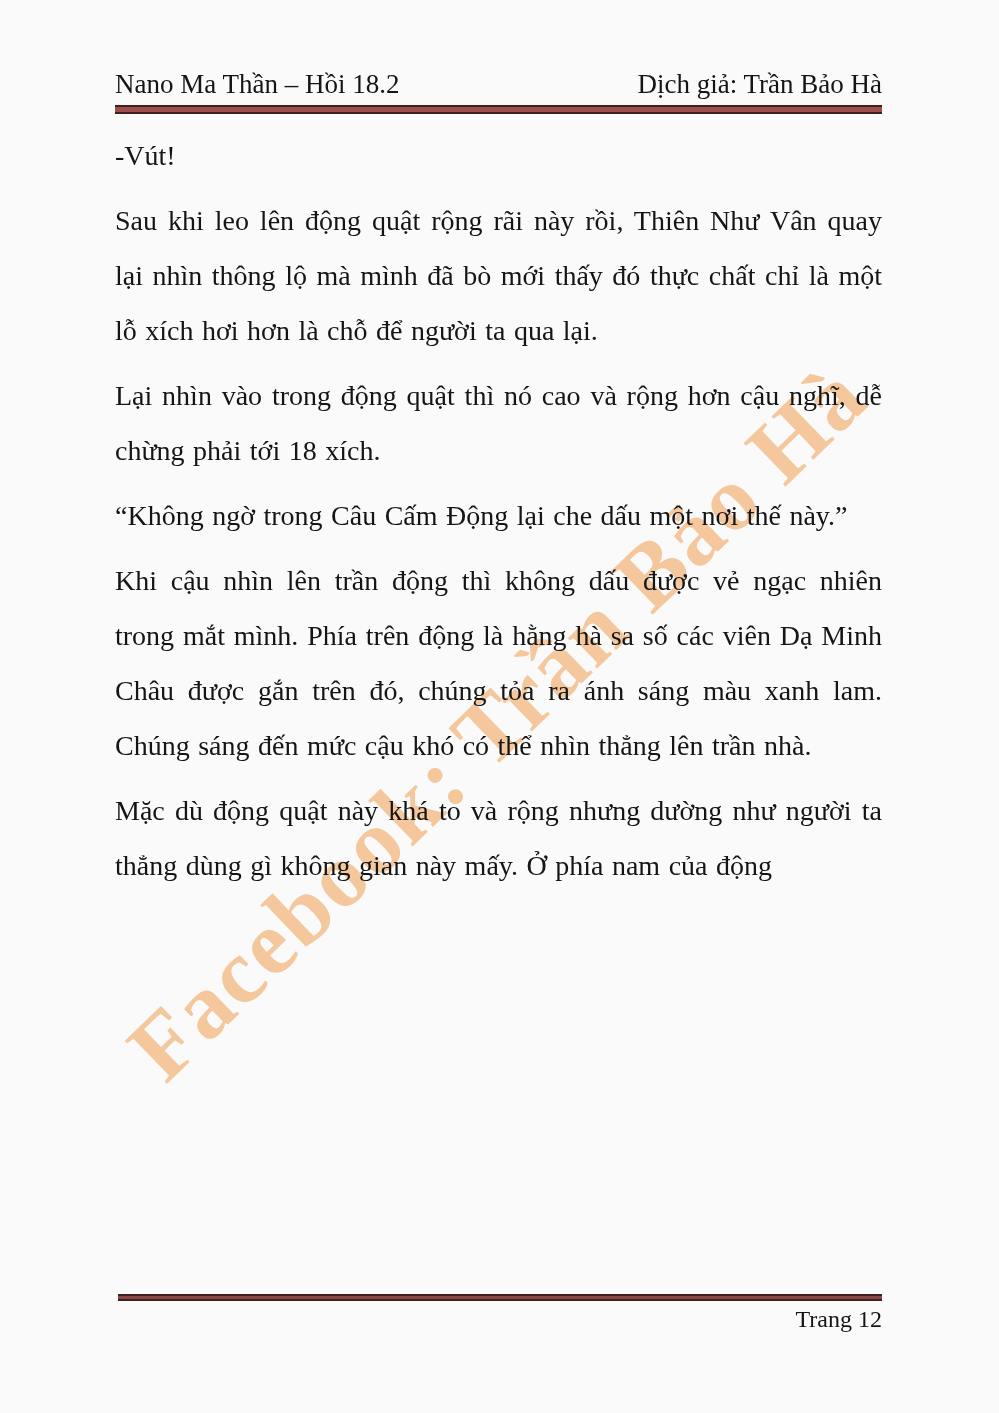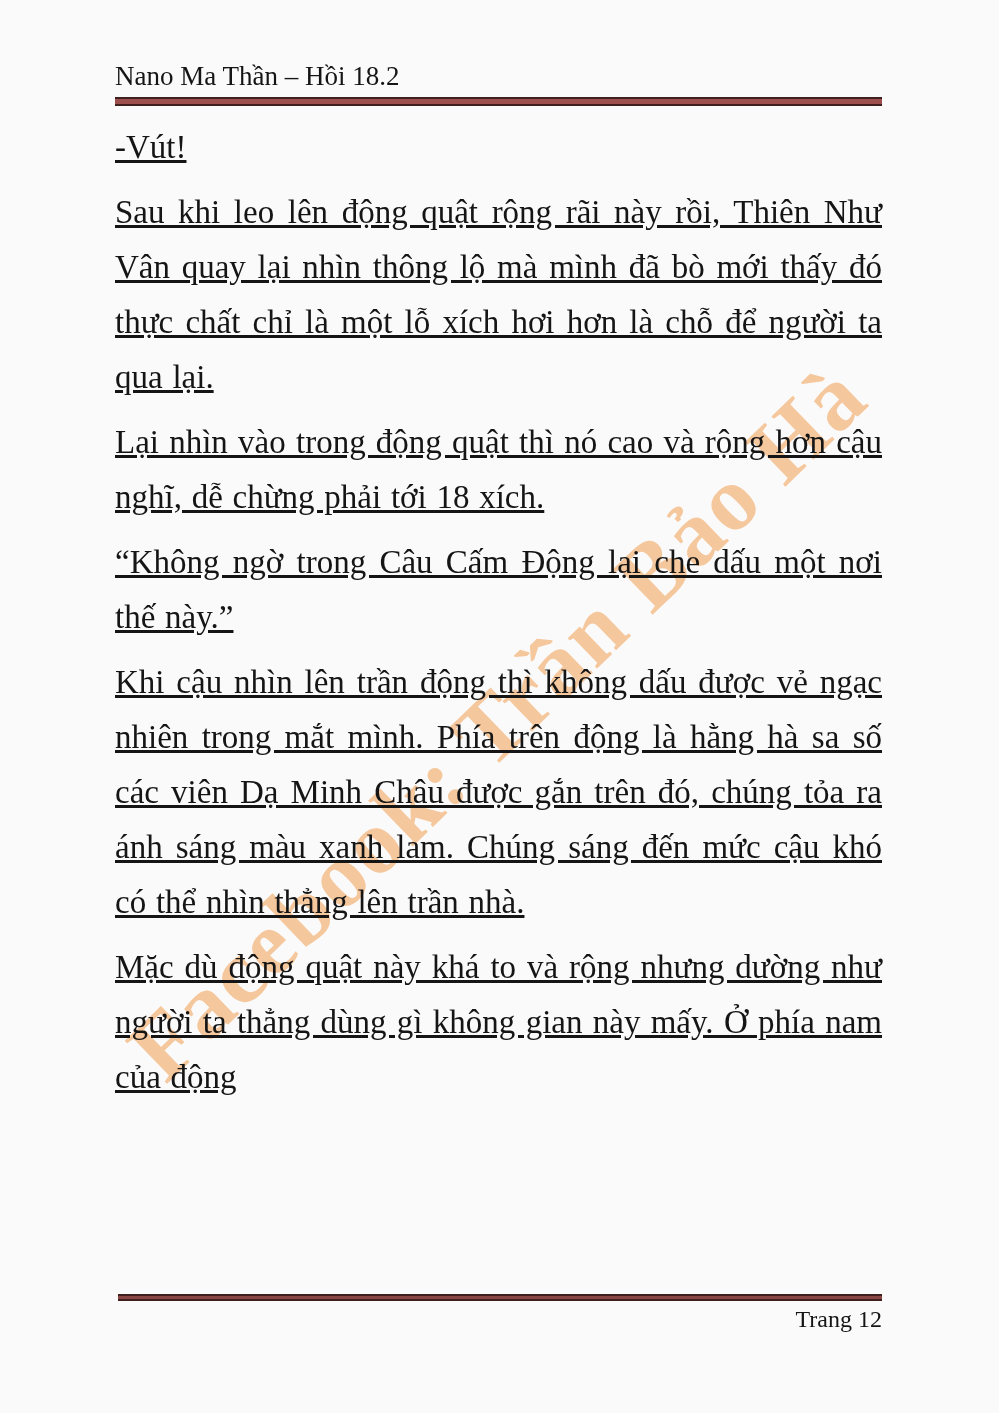--- a/index.html
+++ b/index.html
@@ -25,21 +25,21 @@
     font-size: 92px;
     font-weight: bold;
     letter-spacing: 2px;
     white-space: nowrap;
     z-index: 0;
     pointer-events: none;
   }
   .content {
     position: relative;
     z-index: 1;
-    padding: 4px 117px 0 115px;
+    padding: 12px 117px 0 115px;
   }
   .header {
     display: flex;
     justify-content: space-between;
     align-items: baseline;
     padding-top: 54px;
     font-size: 27px;
     line-height: 36px;
   }
   .rule {
@@ -48,25 +48,24 @@
   .rule-header {
     height: 9px;
     margin-top: 3px;
     background: linear-gradient(to bottom,
       #40201f 0px, #40201f 2px,
       #9c4f4c 2px, #9c4f4c 7px,
       #40201f 7px, #40201f 9px);
   }
   .body-text {
     margin-top: 14px;
-    font-size: 33px;
+    font-size: 28px;
     line-height: 55px;
     text-align: justify;
     word-spacing: 1.5px;
-    text-decoration: underline;
   }
   .body-text p {
     margin: 0 0 10px 0;
   }
   .footer {
     position: absolute;
     left: 118px;
     right: 117px;
     top: 1294px;
     z-index: 1;
@@ -89,20 +88,21 @@
 <body>
 
 <div class="page">
 
   <div class="watermark" style="color: rgb(245, 199, 157);">Facebook: Trần Bảo Hà</div>
 
   <div class="content">
 
     <div class="header">
       <span>Nano Ma Thần – Hồi 18.2</span>
+      <span>Dịch giả: Trần Bảo Hà</span>
     </div>
 
     <div class="rule rule-header"></div>
 
     <div class="body-text">
       <p>-Vút!</p>
       <p>Sau khi leo lên động quật rộng rãi này rồi, Thiên Như Vân quay lại nhìn thông lộ mà mình đã bò mới thấy đó thực chất chỉ là một lỗ xích hơi hơn là chỗ để người ta qua lại.</p>
       <p>Lại nhìn vào trong động quật thì nó cao và rộng hơn cậu nghĩ, dễ chừng phải tới 18 xích.</p>
       <p>“Không ngờ trong Câu Cấm Động lại che dấu một nơi thế này.”</p>
       <p>Khi cậu nhìn lên trần động thì không dấu được vẻ ngạc nhiên trong mắt mình. Phía trên động là hằng hà sa số các viên Dạ Minh Châu được gắn trên đó, chúng tỏa ra ánh sáng màu xanh lam. Chúng sáng đến mức cậu khó có thể nhìn thẳng lên trần nhà.</p>

